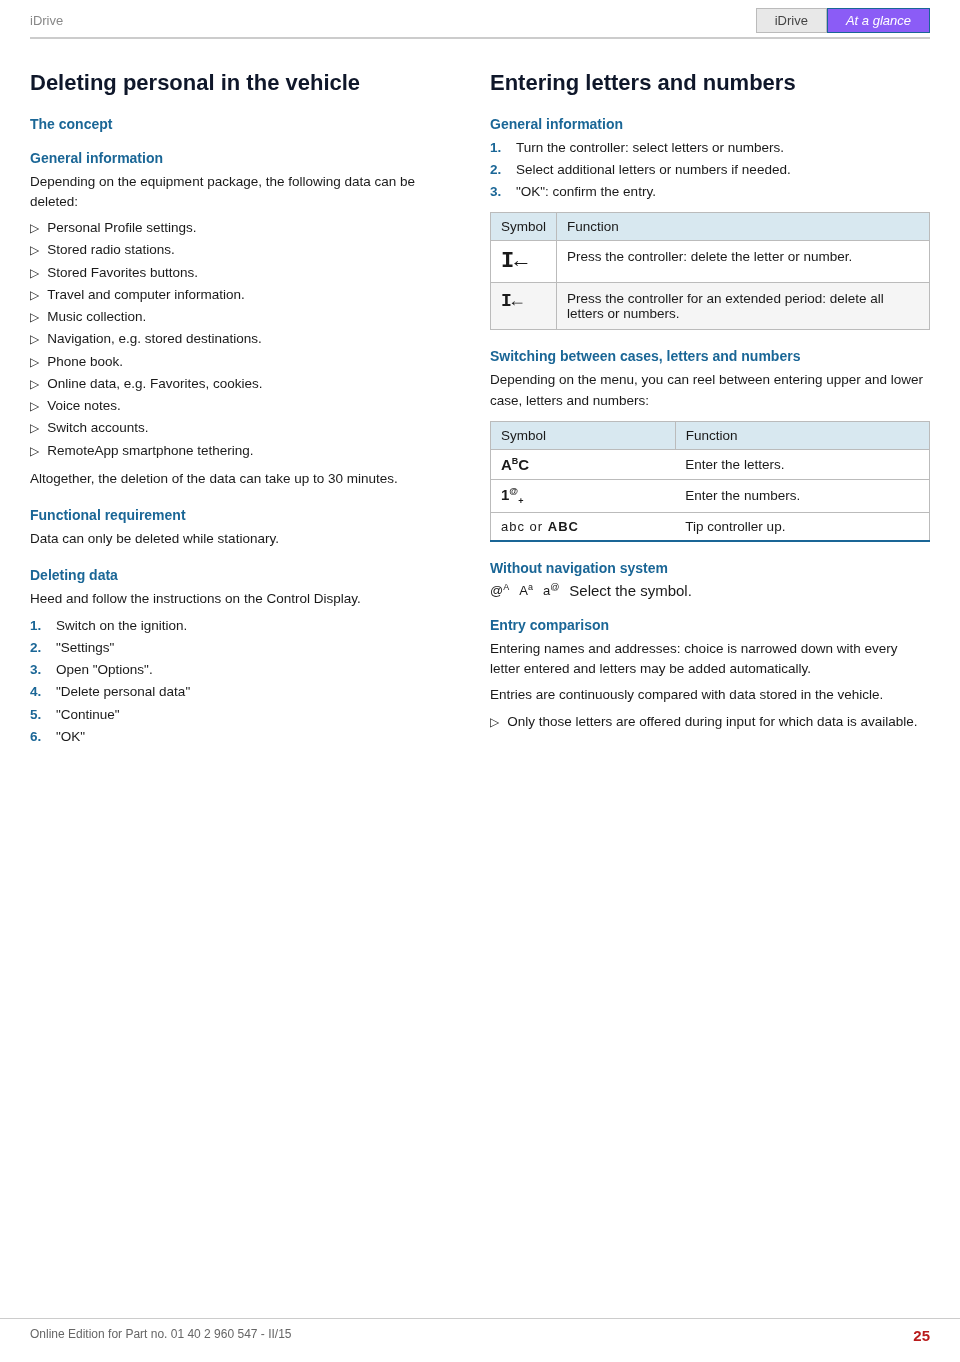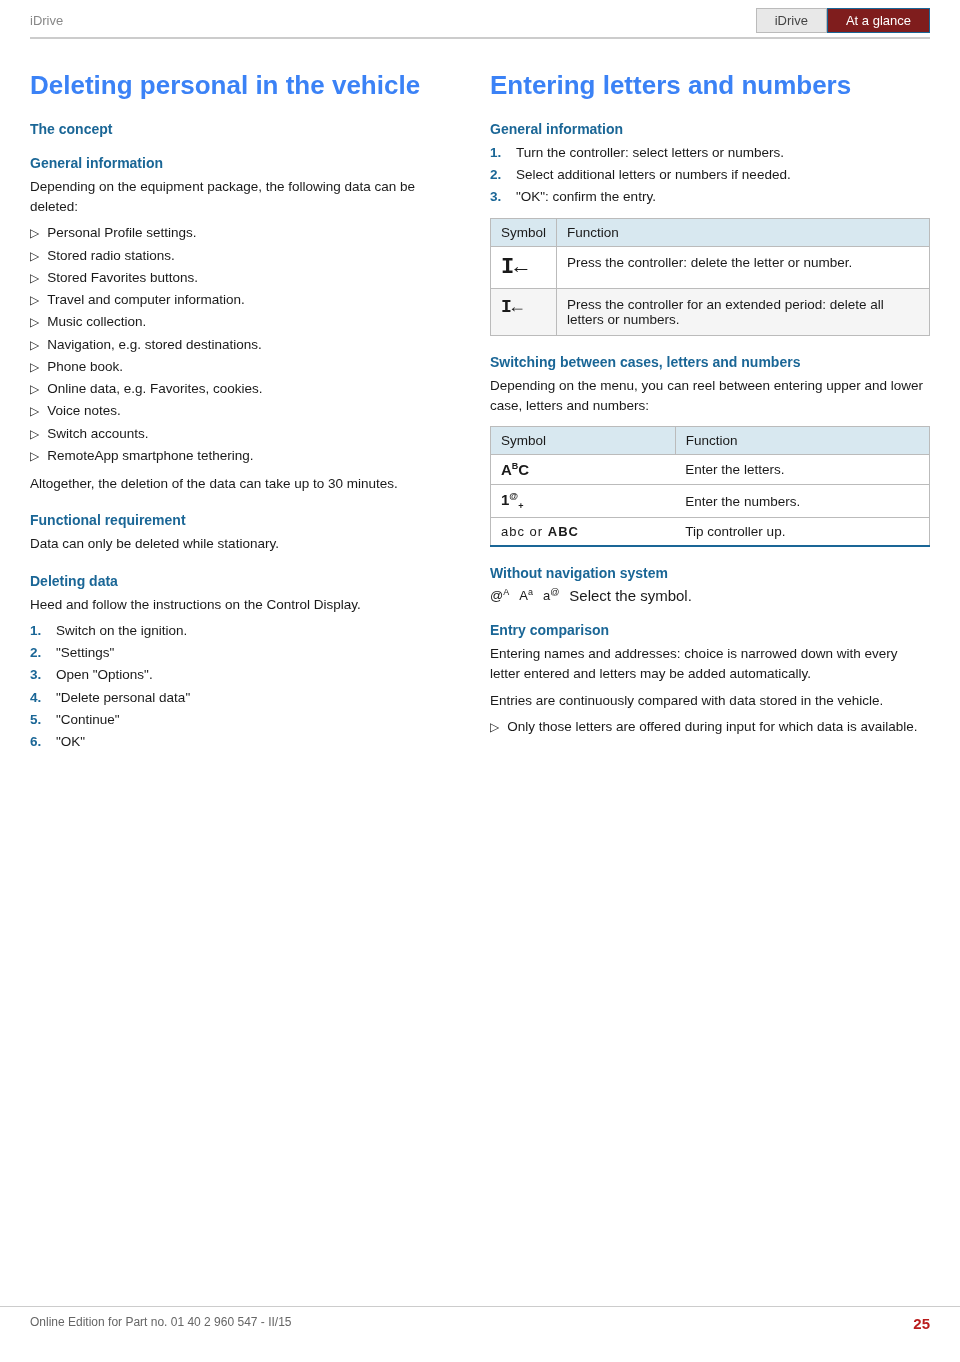--- a/index.html
+++ b/index.html
@@ -33,23 +33,24 @@
     }
     .header-tab {
       padding: 4px 18px;
       font-size: 13px;
       color: #444;
       background: #e8e8e8;
       border: 1px solid #bbb;
       cursor: pointer;
     }
     .header-tab.active {
-      background: #7f1d1d;
+      background: #8b5cf6;
       color: #fff;
       border-color: #1a6696;
+      font-style: italic;
     }
 
     
     .page-content {
       display: flex;
       padding: 30px 30px 40px 30px;
       gap: 30px;
     }
 
     .left-column {
@@ -57,23 +58,23 @@
       max-width: 430px;
     }
 
     .right-column {
       flex: 1;
       min-width: 0;
     }
 
     
     .section-title {
-      font-size: 26px;
-      font-weight: bold;
-      color: #3b82f6;
+      font-size: 22px;
+      font-weight: bold;
+      color: #0f172a;
       margin-bottom: 14px;
       line-height: 1.3;
     }
 
     .sub-heading {
       font-size: 14px;
       font-weight: bold;
       color: #1a6696;
       margin-top: 18px;
       margin-bottom: 6px;
@@ -214,21 +215,21 @@
     }
 
     
     .footer {
       position: absolute;
       bottom: 18px;
       left: 0;
       right: 0;
       display: flex;
       justify-content: space-between;
-      padding: 12px 30px;
+      padding: 0 30px;
       font-size: 12px;
       color: #666;
       border-top: 1px solid #ccc;
       padding-top: 8px;
     }
     .page-number {
       font-weight: bold;
       font-size: 15px;
       color: #b91c1c;
     }

